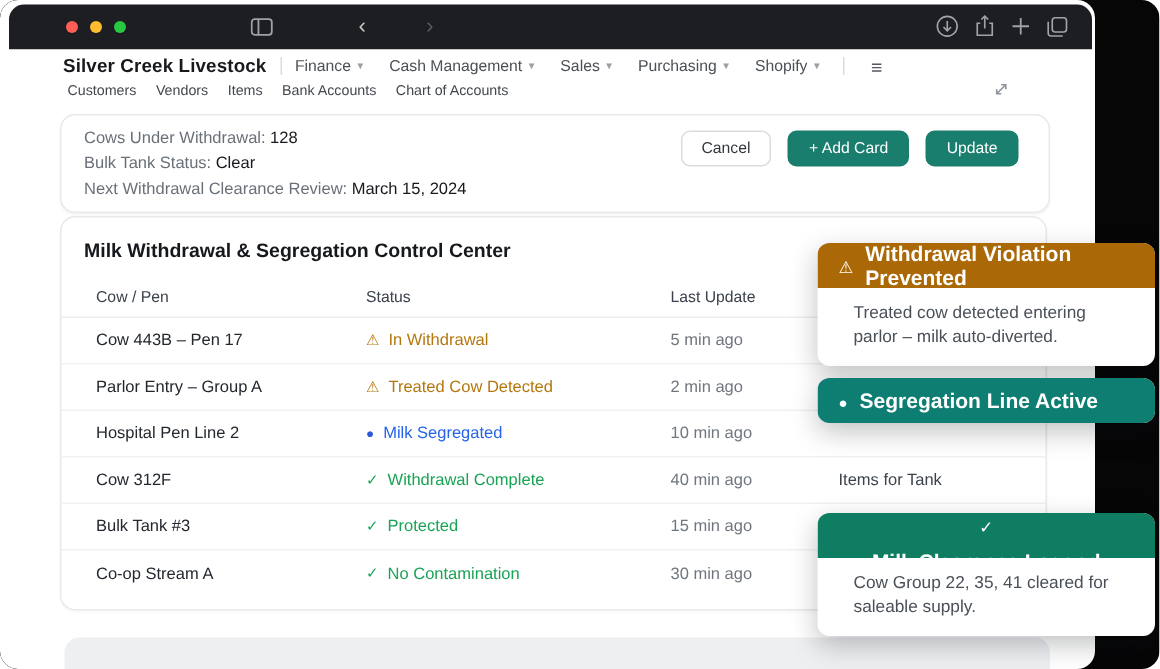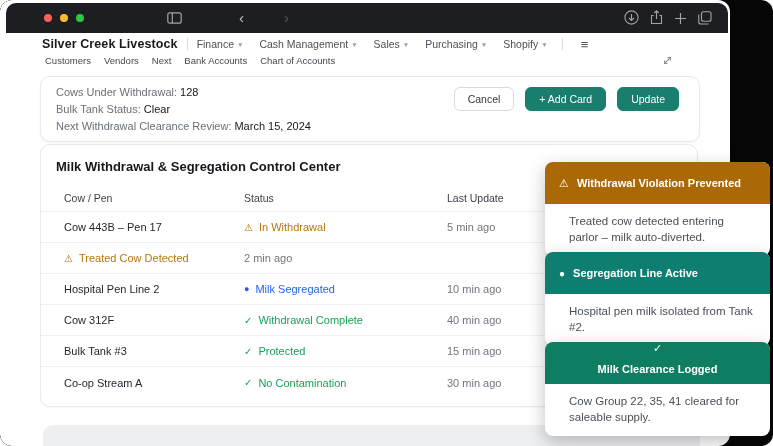--- a/index.html
+++ b/index.html
@@ -65,21 +65,21 @@
   .s-text.info    { color:#2563eb; }
   .s-text.success { color:#18a355; }
   .cell.time { font-size:11px; color:#70767f; }
   .cell.action { font-size:11px; color:#3c434c; cursor:pointer; }
 
   .bottom-strip { position:absolute; left:43px; top:425px; width:657px; height:21px; background:#edeff1; border-radius:10px 10px 0 0; }
 
   
   .toast { position:absolute; left:545px; width:225px; border-radius:8px; background:#fff; z-index:6;
     box-shadow:0 6px 18px rgba(10,14,20,.25); overflow:hidden; }
-  .toast-header { height:42px; display:flex; align-items:center; gap:8px; padding:0 14px; color:#fff; font-size:11px; font-weight:600; }
+  .toast-header { height:30px; display:flex; align-items:center; gap:8px; padding:0 14px; color:#fff; font-size:14px; font-weight:600; }
   .toast-warning .toast-header { background:#ab6807; }
   .toast-info    .toast-header { background:#0f7e72; }
   .toast-success .toast-header { background:#0e7d62;flex-direction:column; }
   .t-icon::before { display:inline-block; }
   .toast-warning .t-icon::before { content:"\26A0"; font-size:11px; }
   .toast-info    .t-icon::before { content:"\25CF"; font-size:10px; }
   .toast-success .t-icon::before { content:"\2713"; font-size:11px; }
   .toast-body { font-size:11.5px; color:#4a5058; line-height:16px; padding:9px 14px 11px 24px; }
   #toast1 { top:162px; } #toast1 .toast-body { min-height:45px; }
   #toast2 { top:252px; } #toast2 .toast-body { min-height:40px; }
@@ -155,21 +155,21 @@
       <span class="vsep" style="margin-left:14px;"></span>
       <span class="hamburger">≡</span>
     </div>
 
     <div class="subnav">
 
         <span class="subnav-item">Customers</span>
 
         <span class="subnav-item">Vendors</span>
 
-        <span class="subnav-item">Next</span>
+        <span class="subnav-item">Items</span>
 
         <span class="subnav-item">Bank Accounts</span>
 
         <span class="subnav-item">Chart of Accounts</span>
       </div>
 
     <span class="expand">
       <svg width="11" height="11" viewBox="0 0 11 11" fill="none" stroke="#8d939a" stroke-width="1.1">
         <line x1="2.5" y1="8.5" x2="8.5" y2="2.5"></line>
           <polyline points="5.5,2.5 8.5,2.5 8.5,5.5"></polyline>
@@ -215,20 +215,21 @@
             <div class="cell name">Cow 443B – Pen 17</div>
             <div class="cell status">
               <span class="s-icon warning">⚠</span>
               <span class="s-text warning">In Withdrawal</span>
             </div>
             <div class="cell time">5 min ago</div>
             <div class="cell action">Block from Tank</div>
           </div>
 
           <div class="trow">
+            <div class="cell name">Parlor Entry – Group A</div>
             <div class="cell status">
               <span class="s-icon warning">⚠</span>
               <span class="s-text warning">Treated Cow Detected</span>
             </div>
             <div class="cell time">2 min ago</div>
             <div class="cell action"></div>
           </div>
 
           <div class="trow">
             <div class="cell name">Hospital Pen Line 2</div>
@@ -281,21 +282,20 @@
       <span>Withdrawal Violation Prevented</span>
     </div>
     <div class="toast-body">Treated cow detected entering parlor – milk auto-diverted.</div>
   </div>
 
   <div class="toast toast-info" id="toast2">
     <div class="toast-header">
       <span class="t-icon"></span>
       <span>Segregation Line Active</span>
     </div>
-    <div class="toast-body">Hospital pen milk isolated from Tank #2.</div>
   </div>
 
   <div class="toast toast-success" id="toast3">
     <div class="toast-header">
       <span class="t-icon"></span>
       <span>Milk Clearance Logged</span>
     </div>
     <div class="toast-body">Cow Group 22, 35, 41 cleared for saleable supply.</div>
   </div>
 

